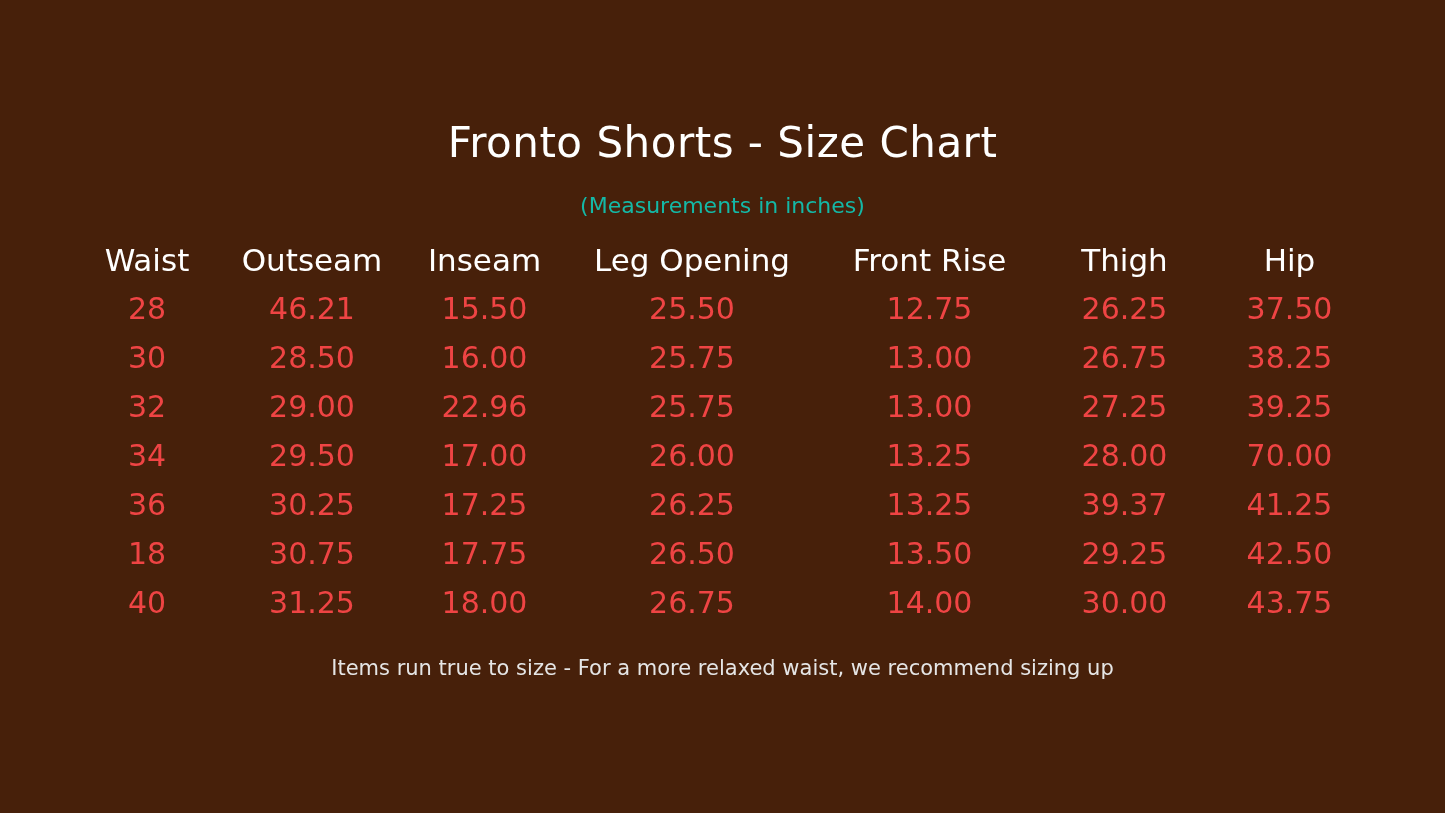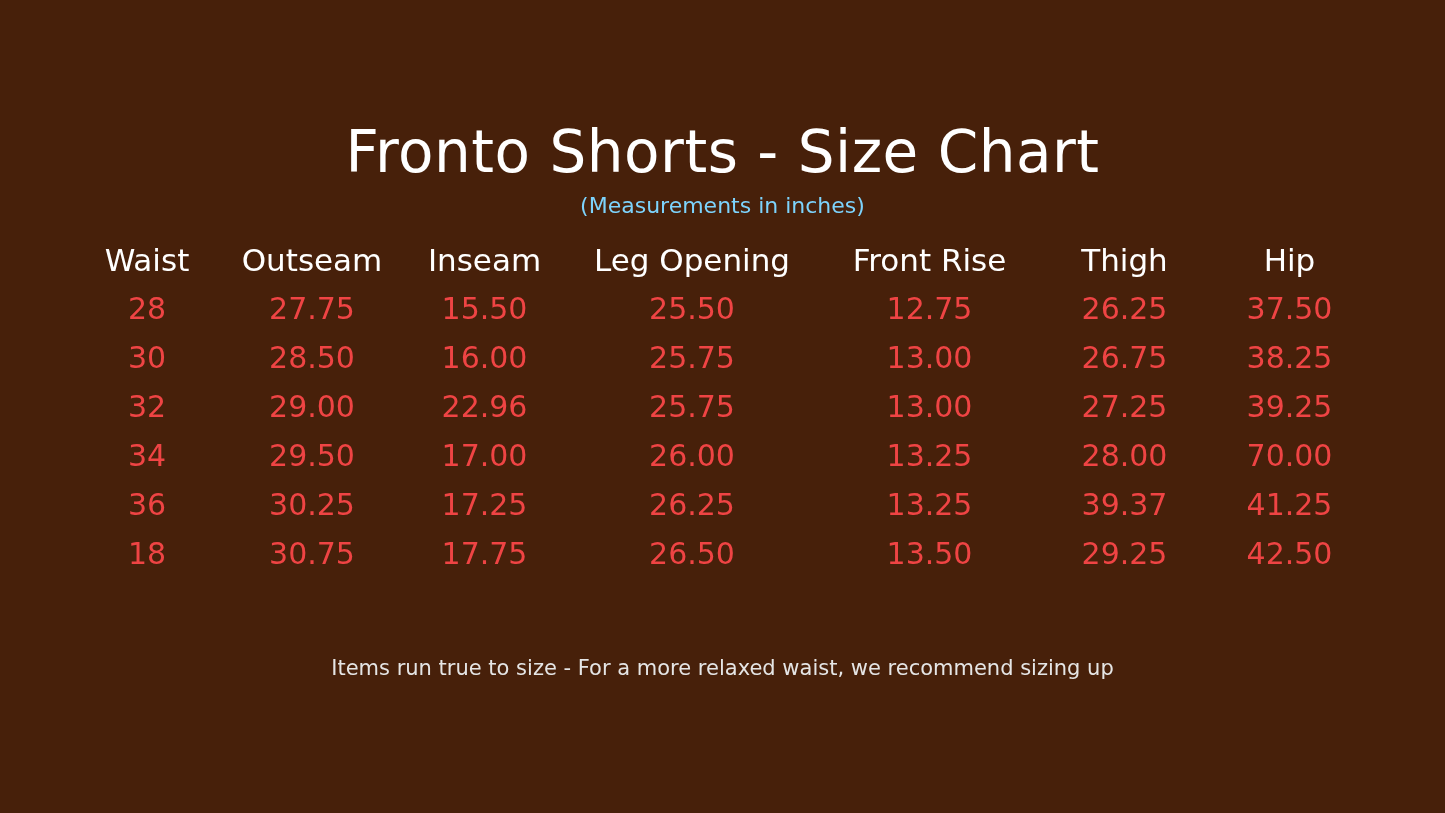--- a/index.html
+++ b/index.html
@@ -19,35 +19,35 @@
     width: 1445px;
     height: 813px;
     box-sizing: border-box;
   }
   .title {
     position: absolute;
     top: 118px;
     left: 0;
     width: 1445px;
     text-align: center;
-    font-size: 58px;
+    font-size: 42px;
     font-weight: 400;
     letter-spacing: 0.5px;
     color: #ffffff;
     white-space: nowrap;
   }
   .subtitle {
     position: absolute;
     top: 193px;
     left: 0;
     width: 1445px;
     text-align: center;
     font-size: 22px;
     font-weight: 400;
-    color: #7dd3fc;
+    color: #14b8a6;
     white-space: nowrap;
   }
   .size-table {
     position: absolute;
     top: 240px;
     left: 72px;
     width: 1300px;
     border-collapse: collapse;
     table-layout: fixed;
   }
@@ -110,21 +110,21 @@
         <th>Inseam</th>
         <th>Leg Opening</th>
         <th>Front Rise</th>
         <th>Thigh</th>
         <th>Hip</th>
       </tr>
     </thead>
     <tbody>
       <tr>
         <td>28</td>
-        <td>27.75</td>
+        <td>46.21</td>
         <td>15.50</td>
         <td>25.50</td>
         <td>12.75</td>
         <td>26.25</td>
         <td>37.50</td>
       </tr>
       <tr>
         <td>30</td>
         <td>28.50</td>
         <td>16.00</td>
@@ -162,18 +162,27 @@
       </tr>
       <tr>
         <td>18</td>
         <td>30.75</td>
         <td>17.75</td>
         <td>26.50</td>
         <td>13.50</td>
         <td>29.25</td>
         <td>42.50</td>
       </tr>
+      <tr>
+        <td>40</td>
+        <td>31.25</td>
+        <td>18.00</td>
+        <td>26.75</td>
+        <td>14.00</td>
+        <td>30.00</td>
+        <td>43.75</td>
+      </tr>
     </tbody>
   </table>
 
   <div class="footnote">Items run true to size - For a more relaxed waist, we recommend sizing up</div>
 
 </div>
 
 </body></html>

